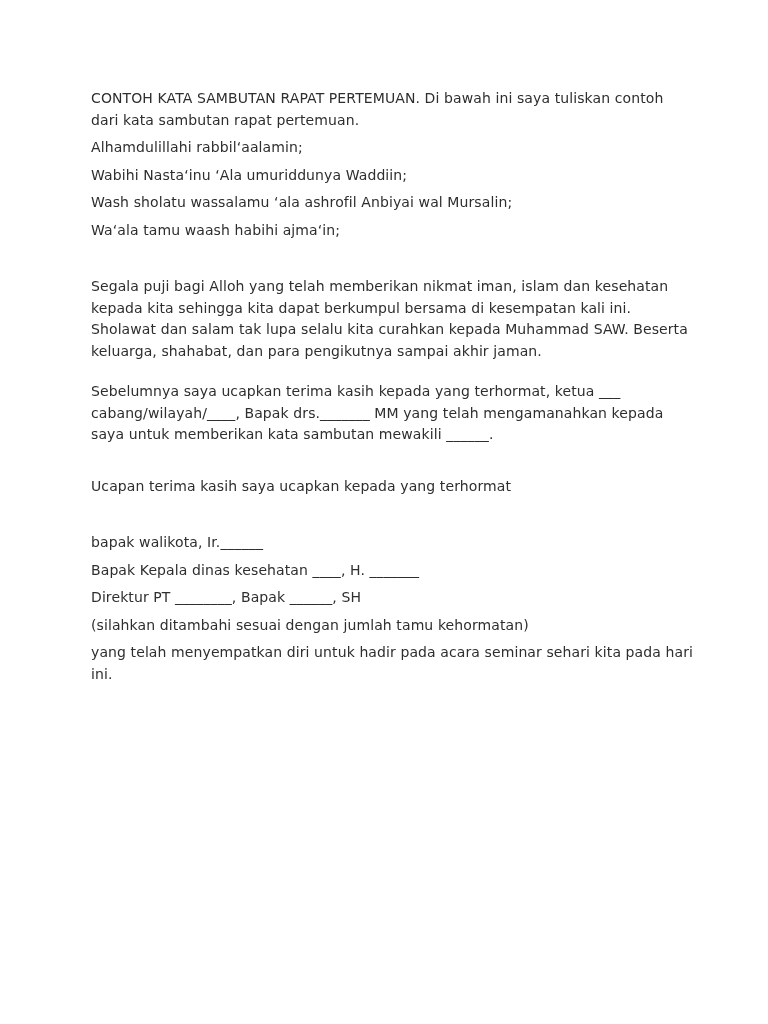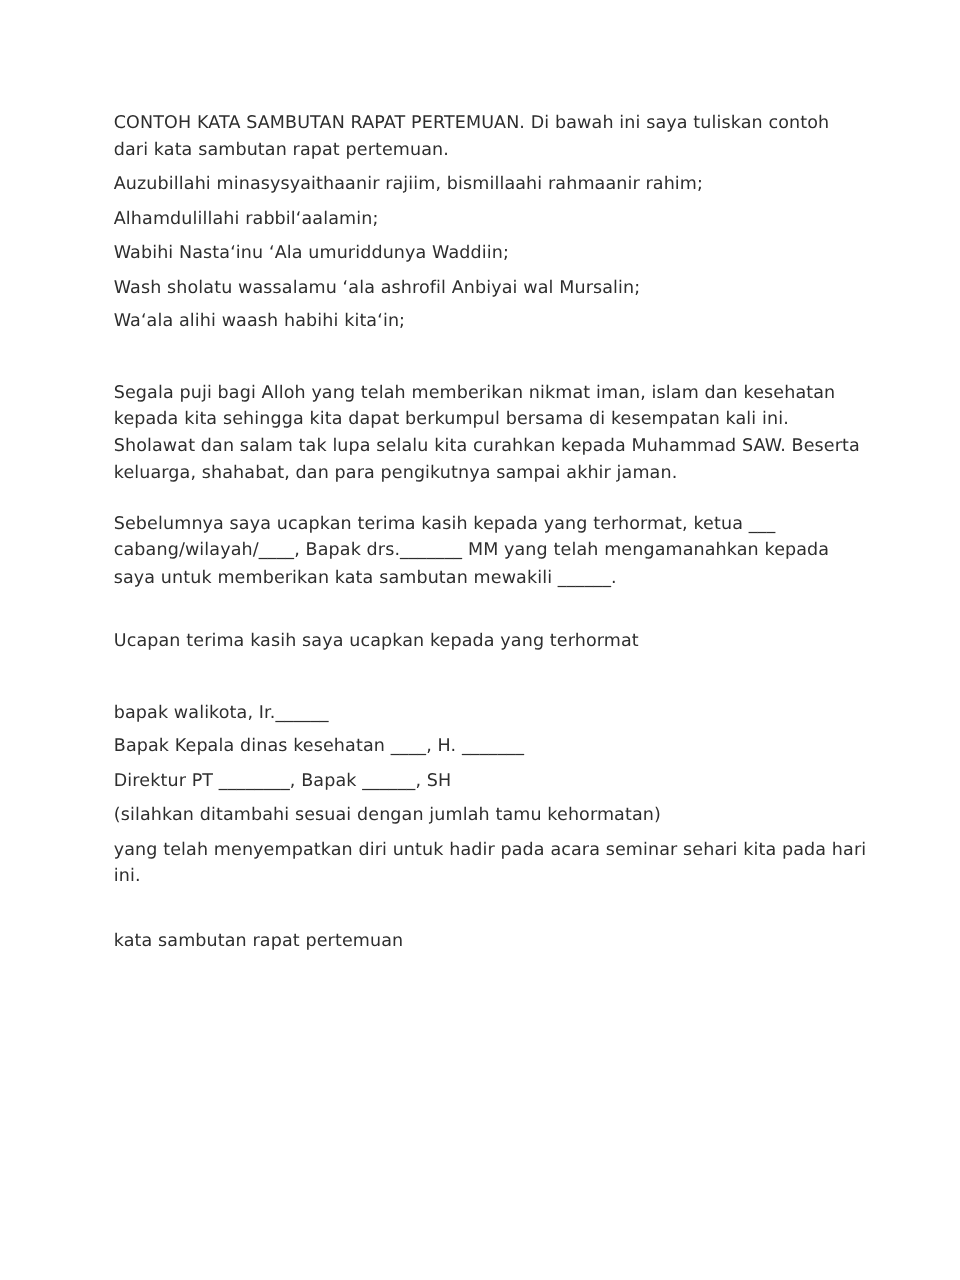--- a/index.html
+++ b/index.html
@@ -35,34 +35,32 @@
   .gap-l  { margin-top: 30px !important; }
   .gap-xl { margin-top: 35px !important; }
 </style>
 </head>
 <body>
 
 <div class="page">
   <div class="page-content">
     <p>CONTOH KATA SAMBUTAN RAPAT PERTEMUAN. Di bawah ini saya tuliskan contoh
 dari kata sambutan rapat pertemuan.</p>
-    <p class="gap-s">Auzubillahi minasysyaithaanir rajiim, bismillaahi rahmaanir rahim;</p>
     <p class="gap-s">Alhamdulillahi rabbil‘aalamin;</p>
     <p class="gap-s">Wabihi Nasta‘inu ‘Ala umuriddunya Waddiin;</p>
     <p class="gap-s">Wash sholatu wassalamu ‘ala ashrofil Anbiyai wal Mursalin;</p>
-    <p class="gap-s">Wa‘ala alihi waash habihi kita‘in;</p>
+    <p class="gap-s">Wa‘ala tamu waash habihi ajma‘in;</p>
     <p class="gap-xl">Segala puji bagi Alloh yang telah memberikan nikmat iman, islam dan kesehatan
 kepada kita sehingga kita dapat berkumpul bersama di kesempatan kali ini.
 Sholawat dan salam tak lupa selalu kita curahkan kepada Muhammad SAW. Beserta
 keluarga, shahabat, dan para pengikutnya sampai akhir jaman.</p>
     <p class="gap-m">Sebelumnya saya ucapkan terima kasih kepada yang terhormat, ketua ___
 cabang/wilayah/____, Bapak drs._______ MM yang telah mengamanahkan kepada
 saya untuk memberikan kata sambutan mewakili ______.</p>
     <p class="gap-l">Ucapan terima kasih saya ucapkan kepada yang terhormat</p>
     <p class="gap-xl">bapak walikota, Ir.______</p>
     <p class="gap-s">Bapak Kepala dinas kesehatan ____, H. _______</p>
     <p class="gap-s">Direktur PT ________, Bapak ______, SH</p>
     <p class="gap-s">(silahkan ditambahi sesuai dengan jumlah tamu kehormatan)</p>
     <p class="gap-s">yang telah menyempatkan diri untuk hadir pada acara seminar sehari kita pada hari
 ini.</p>
-    <p class="gap-l">kata sambutan rapat pertemuan</p>
   </div>
 </div>
 
 </body></html>

